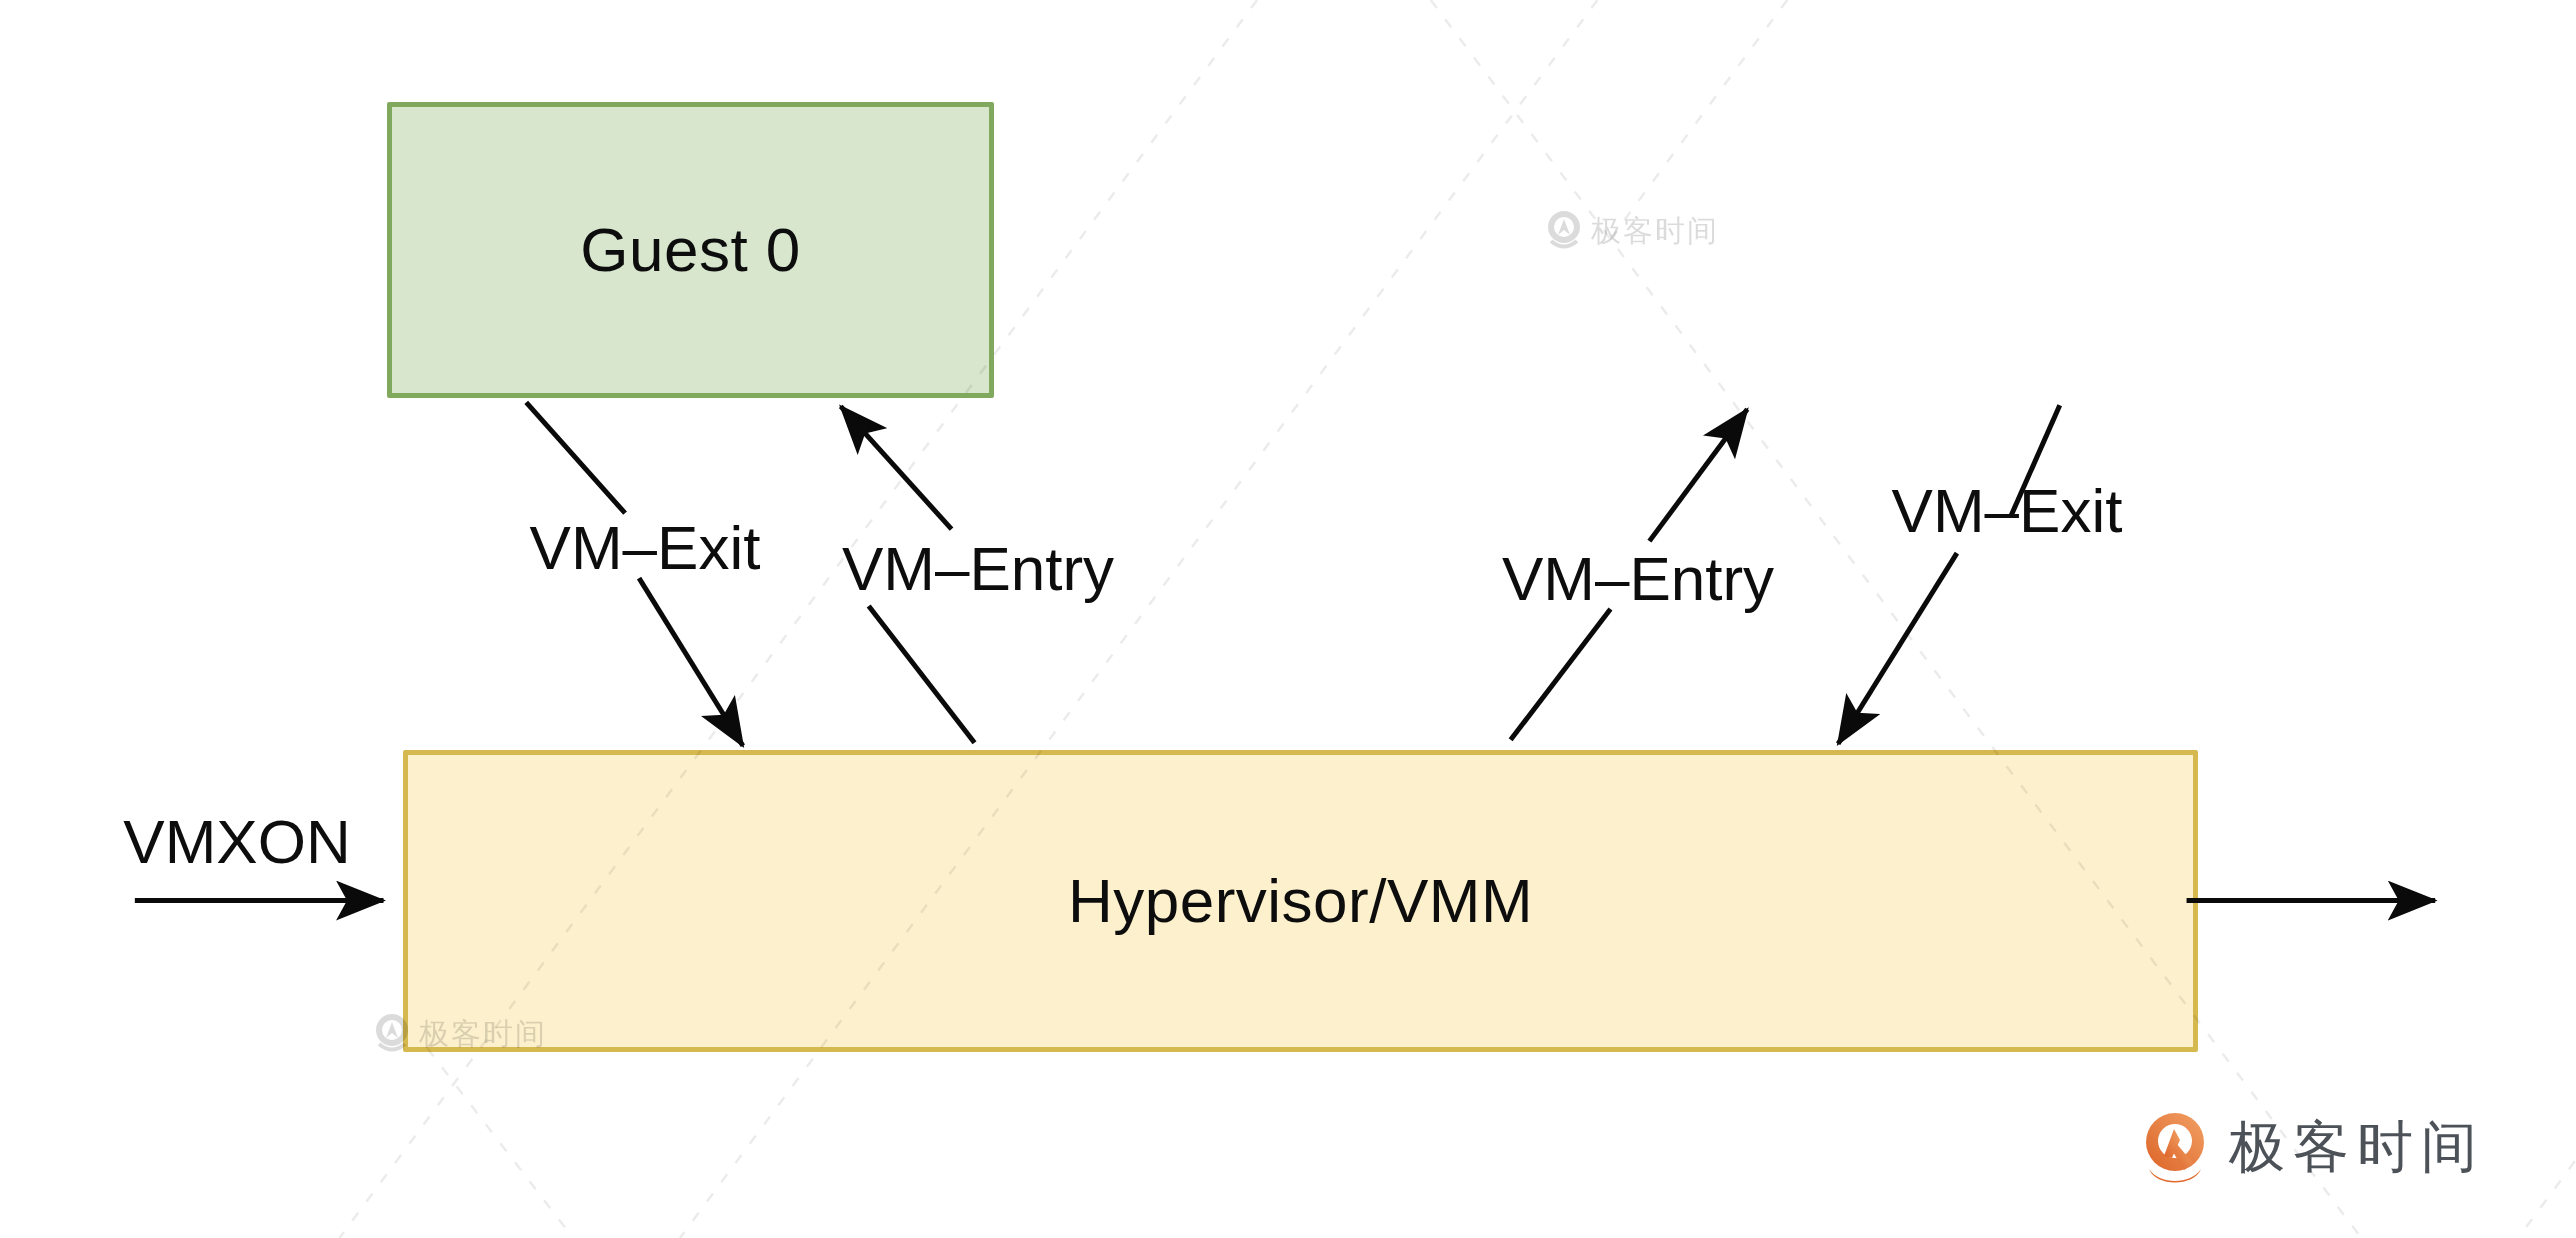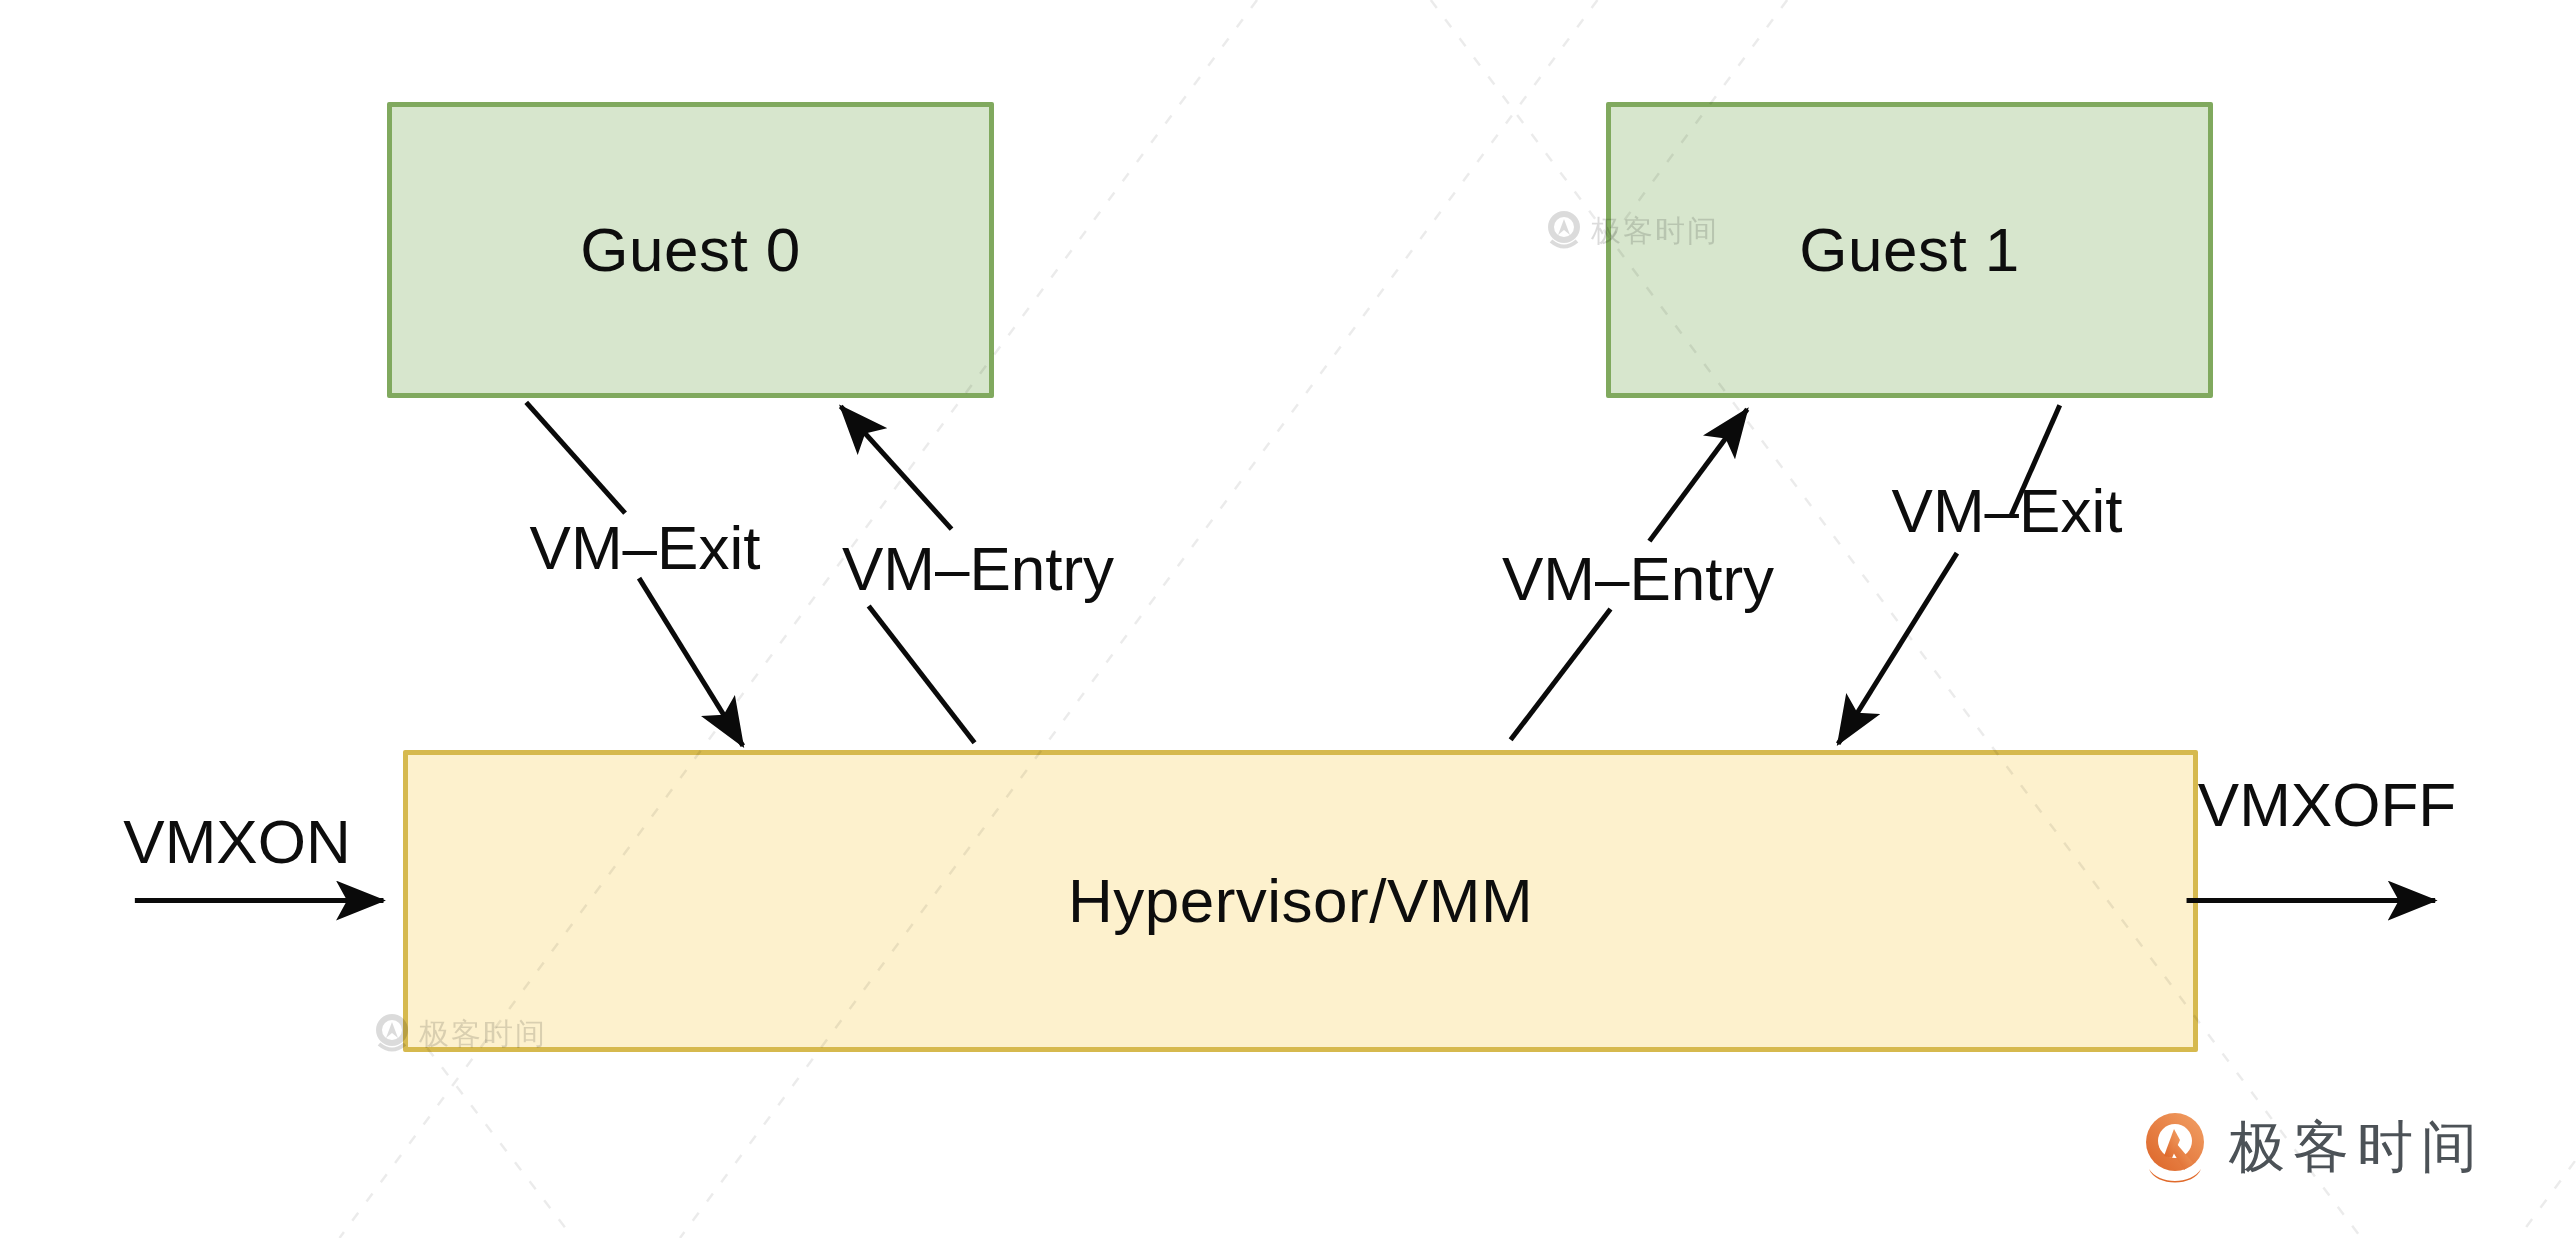--- a/index.html
+++ b/index.html
@@ -82,23 +82,20 @@
       <line x1="1259" y1="0" x2="340" y2="1240"></line>
       <line x1="1600" y1="0" x2="681" y2="1240"></line>
       <line x1="1790" y1="0" x2="1605" y2="250"></line>
       <line x1="2579" y1="1163" x2="2522" y2="1240"></line>
     </g>
   </svg>
 
   <div class="node guest g0">
     <span class="node-label">Guest 0</span>
   </div>
-  <div class="node guest g1">
-    <span class="node-label">Guest 1</span>
-  </div>
   <div class="node hyper">
     <span class="node-label">Hypervisor/VMM</span>
   </div>
 
   <svg class="overlay" width="2576" height="1238" viewBox="0 0 2580 1240">
     <defs>
       <marker id="ah" viewBox="0 0 10 8" refX="9.5" refY="4" markerWidth="10" markerHeight="8" orient="auto" markerUnits="strokeWidth">
         <path d="M0,0 L10,4 L0,8 L2.2,4 Z" fill="#0a0a0a"></path>
       </marker>
     </defs>
@@ -124,21 +121,20 @@
       </g>
 
       <g>
         <line x1="2063" y1="406" x2="2014" y2="517"></line>
         <line x1="1960" y1="554" x2="1841" y2="745" marker-end="url(#ah)"></line>
       </g>
     </g>
   </svg>
 
   <div class="flabel" style="left:237px;top:842px;">VMXON</div>
-  <div class="flabel" style="left:2327px;top:805px;">VMXOFF</div>
   <div class="flabel" style="left:645px;top:548px;">VM–Exit</div>
   <div class="flabel" style="left:978px;top:569px;">VM–Entry</div>
   <div class="flabel" style="left:1638px;top:579px;">VM–Entry</div>
   <div class="flabel" style="left:2007px;top:511px;">VM–Exit</div>
 
   <div class="watermark" style="left:1546px;top:210px;">
     <svg width="36" height="42" viewBox="0 0 36 42">
       <circle cx="18" cy="17" r="13" fill="none" stroke="rgba(0,0,0,0.14)" stroke-width="6"></circle>
       <path d="M12,25 L18,9 L24,25 L18,20 Z" fill="rgba(0,0,0,0.14)"></path>
       <path d="M5,31 Q18,42 31,31" fill="none" stroke="rgba(0,0,0,0.14)" stroke-width="4"></path>

